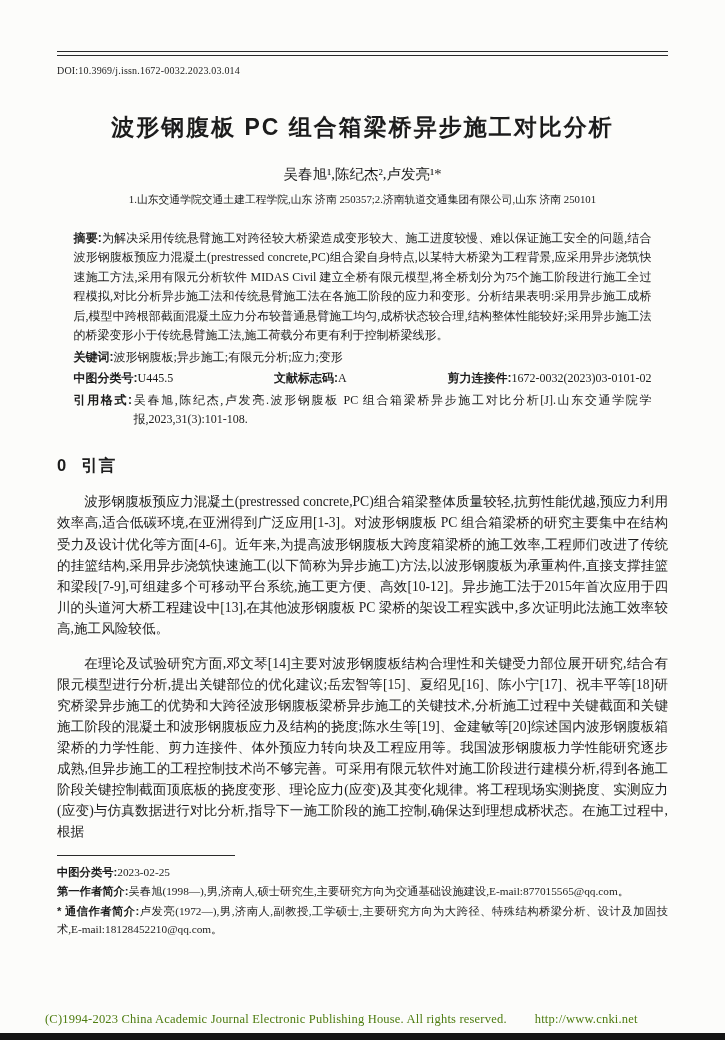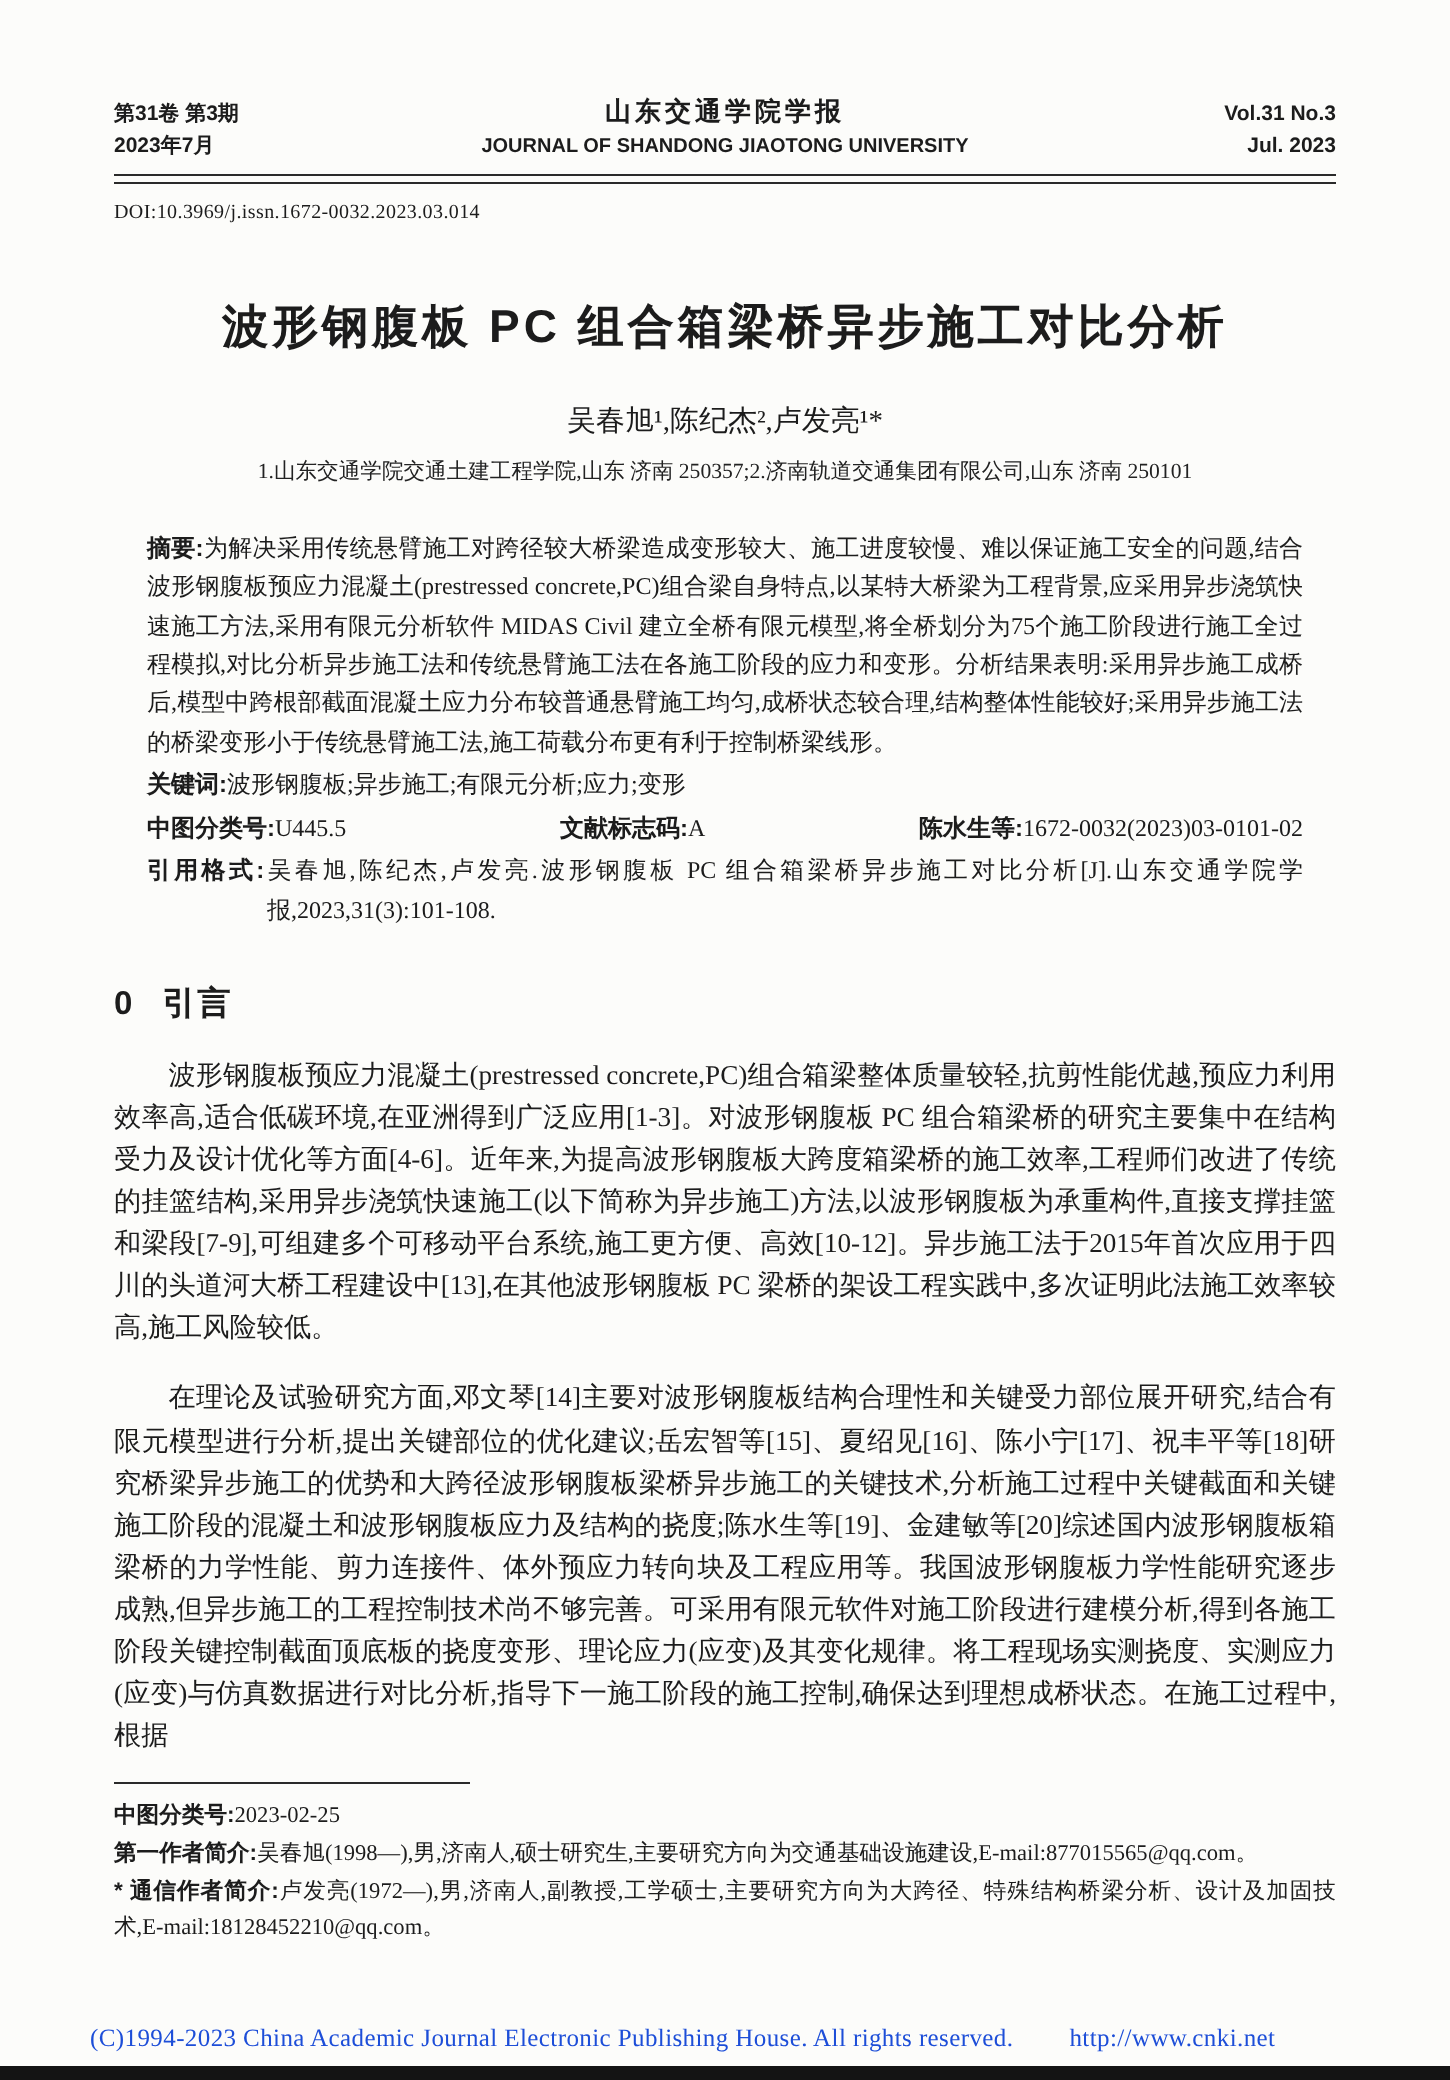--- a/index.html
+++ b/index.html
@@ -35,60 +35,46 @@
   .cite-en{margin-left:40px !important;text-align:justify;}
   
   .sechead{margin-top:26px;font-family:"Liberation Sans","DejaVu Sans",sans-serif;font-weight:bold;font-size:16.5px;letter-spacing:1px;}
   .sechead .num{margin-right:14px;}
   .body-par{margin:14px 0 0 0;font-size:13.6px;line-height:1.55;text-align:justify;text-indent:2em;}
   
   .fnrule{margin-top:13px;width:178px;border-top:1.3px solid #2a2a2a;}
   .fn{margin-top:7px;font-size:11.3px;line-height:1.6;text-align:justify;}
   .fn p{margin:0 0 1px 0;}
   
-  .copyright{position:absolute;left:45px;bottom:13px;font-size:12.5px;color:#1d4ed8;letter-spacing:.2px;white-space:nowrap;}
+  .copyright{position:absolute;left:45px;bottom:13px;font-size:12.5px;color:#4d7c0f;letter-spacing:.2px;white-space:nowrap;}
   .copyright .url{margin-left:28px;}
   .botbar{position:absolute;left:0;bottom:0;width:100%;height:7px;background:#141414;}
 </style>
 </head>
 <body>
 
 <div class="page">
   <div class="content">
 
-    <div class="jhead">
-      <div class="left">
-        <div>第31卷 第3期</div>
-        <div>2023年7月</div>
-      </div>
-      <div class="center">
-        <div class="cn">山东交通学院学报</div>
-        <div class="en">JOURNAL OF SHANDONG JIAOTONG UNIVERSITY</div>
-      </div>
-      <div class="right">
-        <div>Vol.31 No.3</div>
-        <div>Jul. 2023</div>
-      </div>
-    </div>
 
     <div class="dblrule"></div>
 
     <div class="doi">DOI:10.3969/j.issn.1672-0032.2023.03.014</div>
 
     <div class="title">波形钢腹板 PC 组合箱梁桥异步施工对比分析</div>
     <div class="authors">吴春旭¹,陈纪杰²,卢发亮¹*</div>
     <div class="affil">1.山东交通学院交通土建工程学院,山东 济南 250357;2.济南轨道交通集团有限公司,山东 济南 250101</div>
 
     <div class="absblock">
       <p><span class="b">摘要:</span><span>为解决采用传统悬臂施工对跨径较大桥梁造成变形较大、施工进度较慢、难以保证施工安全的问题,结合波形钢腹板预应力混凝土(prestressed concrete,PC)组合梁自身特点,以某特大桥梁为工程背景,应采用异步浇筑快速施工方法,采用有限元分析软件 MIDAS Civil 建立全桥有限元模型,将全桥划分为75个施工阶段进行施工全过程模拟,对比分析异步施工法和传统悬臂施工法在各施工阶段的应力和变形。分析结果表明:采用异步施工成桥后,模型中跨根部截面混凝土应力分布较普通悬臂施工均匀,成桥状态较合理,结构整体性能较好;采用异步施工法的桥梁变形小于传统悬臂施工法,施工荷载分布更有利于控制桥梁线形。</span></p>
       <p><span class="b">关键词:</span><span>波形钢腹板;异步施工;有限元分析;应力;变形</span></p>
       <div class="metarow">
         <span><span class="b">中图分类号:</span><span>U445.5</span></span>
         <span><span class="b">文献标志码:</span><span>A</span></span>
-        <span><span class="b">陈水生等:</span><span>1672-0032(2023)03-0101-02</span></span>
+        <span><span class="b">剪力连接件:</span><span>1672-0032(2023)03-0101-02</span></span>
       </div>
       <p class="cite"><span class="b">引用格式:</span><span>吴春旭,陈纪杰,卢发亮.波形钢腹板 PC 组合箱梁桥异步施工对比分析[J].山东交通学院学报,2023,31(3):101-108.</span></p>
     </div>
 
     <div class="sechead">
       <span class="num">0</span><span>引言</span>
     </div>
 
     <p class="body-par">波形钢腹板预应力混凝土(prestressed concrete,PC)组合箱梁整体质量较轻,抗剪性能优越,预应力利用效率高,适合低碳环境,在亚洲得到广泛应用[1-3]。对波形钢腹板 PC 组合箱梁桥的研究主要集中在结构受力及设计优化等方面[4-6]。近年来,为提高波形钢腹板大跨度箱梁桥的施工效率,工程师们改进了传统的挂篮结构,采用异步浇筑快速施工(以下简称为异步施工)方法,以波形钢腹板为承重构件,直接支撑挂篮和梁段[7-9],可组建多个可移动平台系统,施工更方便、高效[10-12]。异步施工法于2015年首次应用于四川的头道河大桥工程建设中[13],在其他波形钢腹板 PC 梁桥的架设工程实践中,多次证明此法施工效率较高,施工风险较低。</p>
     <p class="body-par">在理论及试验研究方面,邓文琴[14]主要对波形钢腹板结构合理性和关键受力部位展开研究,结合有限元模型进行分析,提出关键部位的优化建议;岳宏智等[15]、夏绍见[16]、陈小宁[17]、祝丰平等[18]研究桥梁异步施工的优势和大跨径波形钢腹板梁桥异步施工的关键技术,分析施工过程中关键截面和关键施工阶段的混凝土和波形钢腹板应力及结构的挠度;陈水生等[19]、金建敏等[20]综述国内波形钢腹板箱梁桥的力学性能、剪力连接件、体外预应力转向块及工程应用等。我国波形钢腹板力学性能研究逐步成熟,但异步施工的工程控制技术尚不够完善。可采用有限元软件对施工阶段进行建模分析,得到各施工阶段关键控制截面顶底板的挠度变形、理论应力(应变)及其变化规律。将工程现场实测挠度、实测应力(应变)与仿真数据进行对比分析,指导下一施工阶段的施工控制,确保达到理想成桥状态。在施工过程中,根据</p>

